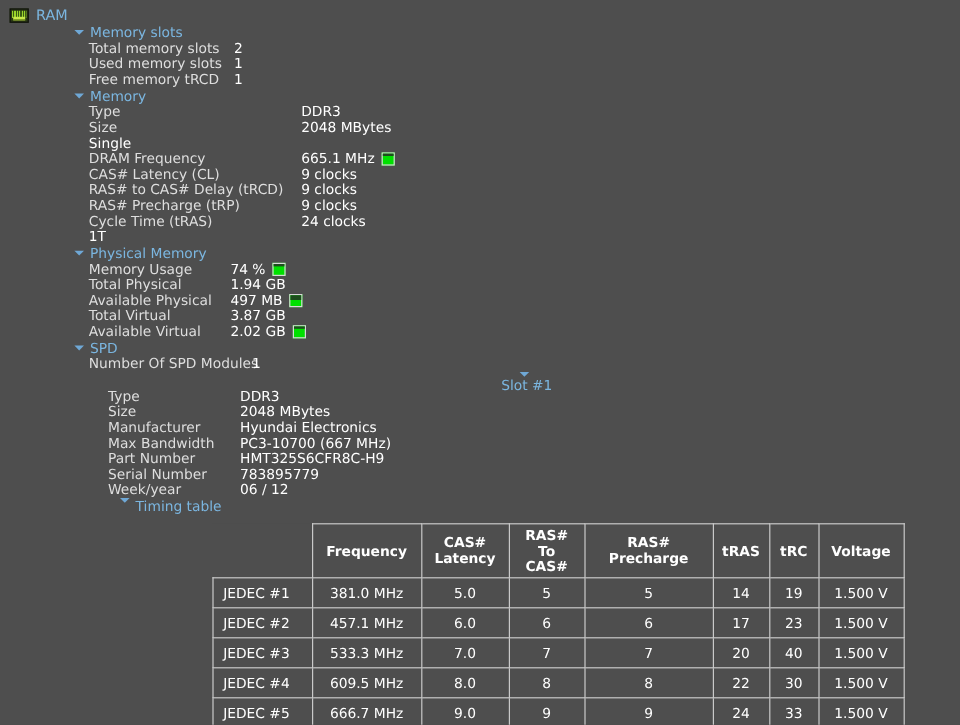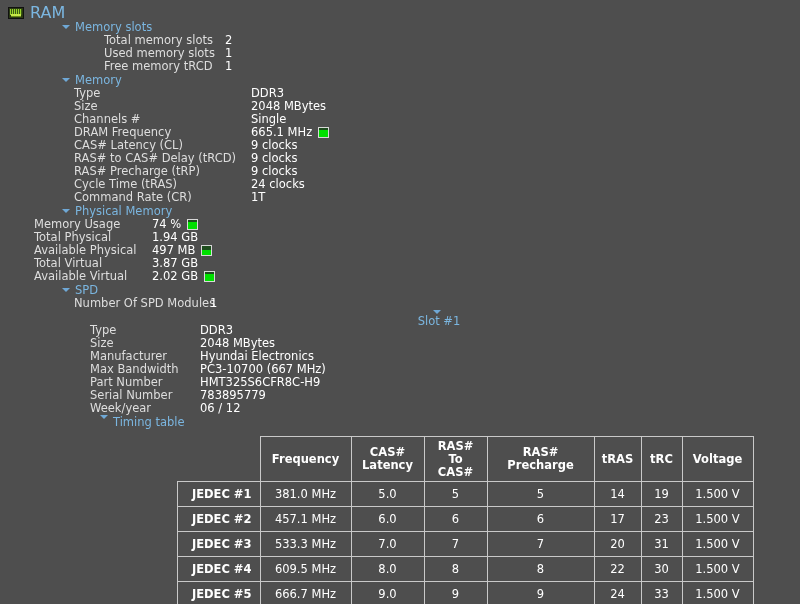--- a/index.html
+++ b/index.html
@@ -58,21 +58,21 @@
   .ram-icon::after {
     content: "";
     position: absolute;
     left: 2px; bottom: 1px; right: 2px; height: 3px;
     background: #c8e84a;
     box-shadow: inset 0 -1px 0 #6a8a1a;
   }
 
   .title-text {
     color: #7bb6e0;
-    font-size: 16px;
+    font-size: 12px;
   }
 
   .twisty {
     width: 0; height: 0;
     border-left: 4px solid transparent;
     border-right: 4px solid transparent;
     border-top: 4px solid #6fa8d6;
     margin-right: 5px;
     flex: 0 0 auto;
   }
@@ -89,25 +89,25 @@
   .item .k {
     display: inline-block;
     color: #dedede;
   }
   .item .v {
     display: inline-block;
     color: #ffffff;
   }
 
   
-  .g-slots   { padding-left: 104px; }
+  .g-slots   { padding-left: 74px; }
   .g-slots   .k { width: 121px; }
   .g-mem     { padding-left: 74px; }
   .g-mem     .k { width: 177px; }
-  .g-phys    { padding-left: 34px; }
+  .g-phys    { padding-left: 74px; }
   .g-phys    .k { width: 118px; }
   .g-spd     { padding-left: 74px; }
   .g-spd     .k { width: 136px; }
   .g-slot1   { padding-left: 90px; }
   .g-slot1   .k { width: 110px; }
 
   .led {
     display: inline-block;
     width: 11px;
     height: 11px;
@@ -159,22 +159,22 @@
   table.timing th.corner {
     border: none;
     background: transparent;
     width: 70px;
   }
   table.timing td {
     height: 24px;
     font-weight: normal;
   }
   table.timing td.rowhead {
-    font-weight: bold;
-    text-align: right;
+    font-weight: normal;
+    text-align: left;
     padding: 0 8px;
   }
   .c-freq { width: 78px; }
   .c-cas  { width: 60px; }
   .c-rtc  { width: 50px; }
   .c-rasp { width: 94px; }
   .c-tras { width: 34px; }
   .c-trc  { width: 28px; }
   .c-volt { width: 58px; }
 </style>
@@ -214,21 +214,20 @@
   <div class="g-mem">
     <div class="row item">
       <span class="k">Type</span>
       <span class="v">DDR3</span>
     </div>
     <div class="row item">
       <span class="k">Size</span>
       <span class="v">2048 MBytes</span>
     </div>
     <div class="row item">
-      <span class="k">Channels #</span>
       <span class="v">Single</span>
     </div>
     <div class="row item">
       <span class="k">DRAM Frequency</span>
       <span class="v">665.1 MHz</span>
       <span class="led"></span>
     </div>
     <div class="row item">
       <span class="k">CAS# Latency (CL)</span>
       <span class="v">9 clocks</span>
@@ -239,21 +238,20 @@
     </div>
     <div class="row item">
       <span class="k">RAS# Precharge (tRP)</span>
       <span class="v">9 clocks</span>
     </div>
     <div class="row item">
       <span class="k">Cycle Time (tRAS)</span>
       <span class="v">24 clocks</span>
     </div>
     <div class="row item">
-      <span class="k">Command Rate (CR)</span>
       <span class="v">1T</span>
     </div>
   </div>
 
   <div class="row node-row ind-1">
     <span class="twisty"></span>
     <span class="section-label">Physical Memory</span>
   </div>
   <div class="g-phys">
     <div class="row item">
@@ -376,21 +374,21 @@
         <td>23</td>
         <td>1.500 V</td>
       </tr>
       <tr>
         <td class="rowhead">JEDEC #3</td>
         <td>533.3 MHz</td>
         <td>7.0</td>
         <td>7</td>
         <td>7</td>
         <td>20</td>
-        <td>31</td>
+        <td>40</td>
         <td>1.500 V</td>
       </tr>
       <tr>
         <td class="rowhead">JEDEC #4</td>
         <td>609.5 MHz</td>
         <td>8.0</td>
         <td>8</td>
         <td>8</td>
         <td>22</td>
         <td>30</td>

